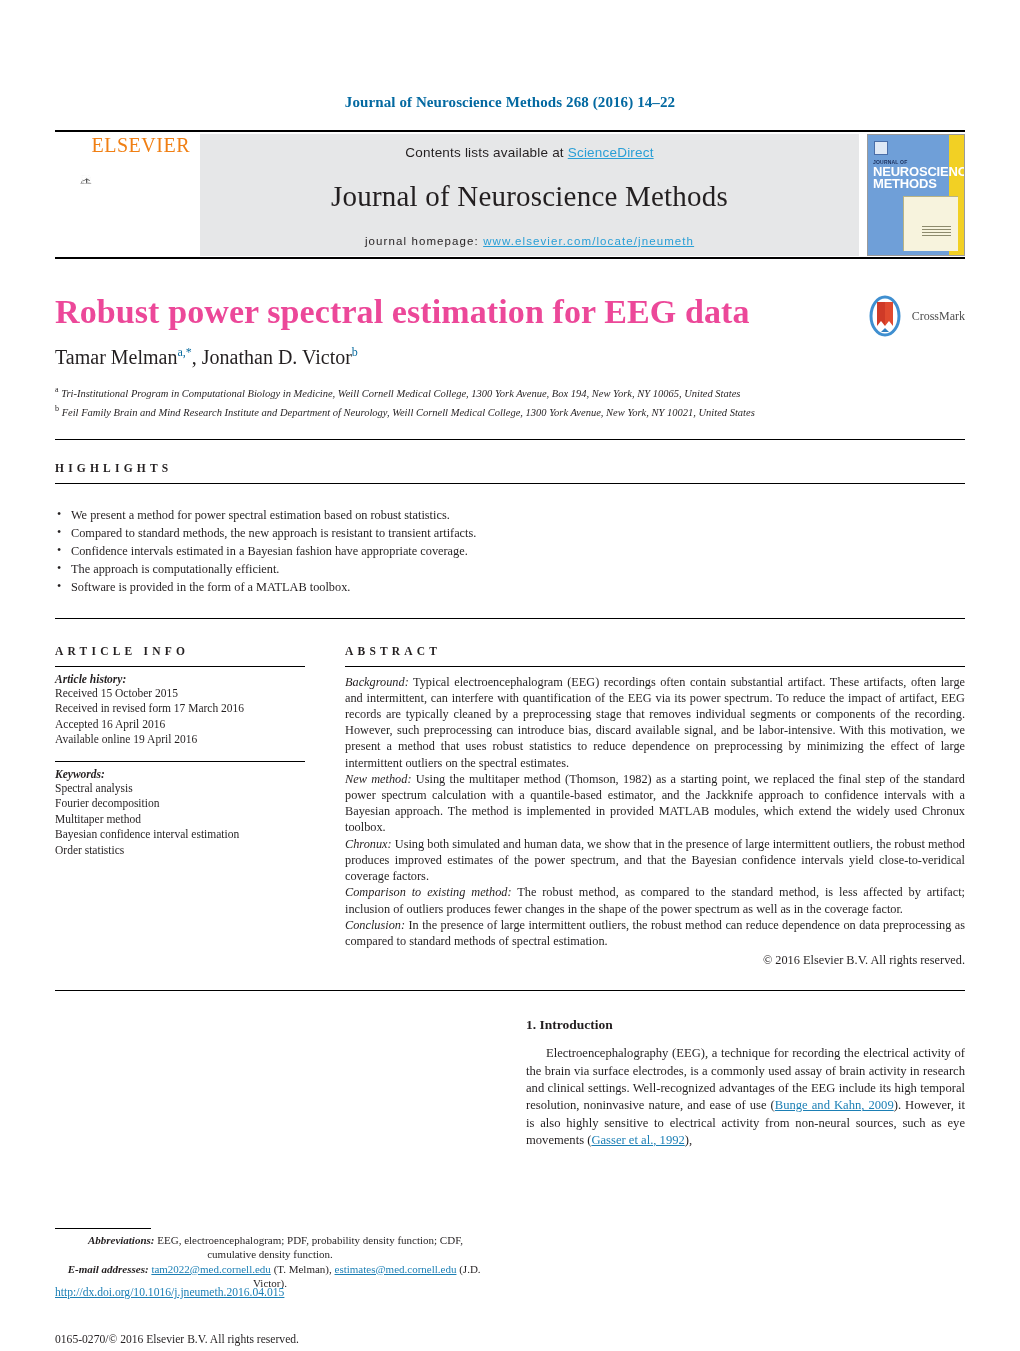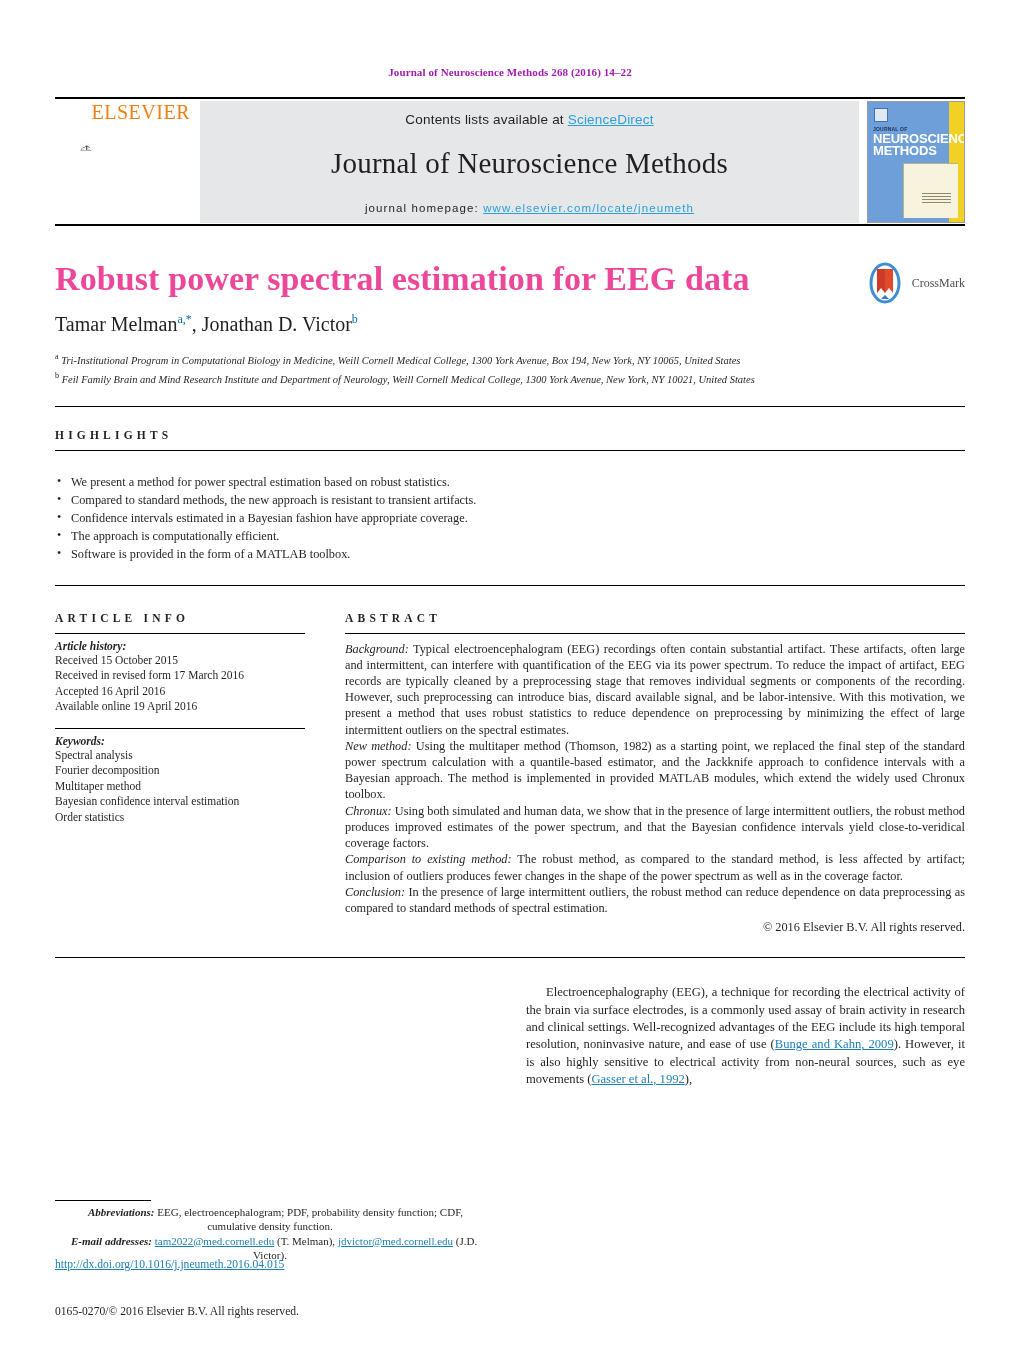--- a/index.html
+++ b/index.html
@@ -10,26 +10,27 @@
     background: #ffffff;
     font-family: "Liberation Serif", serif;
     color: #000000;
     position: relative;
   }
   .page { position: relative; width: 1020px; height: 1351px; padding: 0 55px; }
 
   
   .running-head {
     text-align: center;
-    color: #a21caf;
+    color: #0369a1;
     font-family: "Liberation Serif", serif;
     font-weight: bold;
-    font-size: 11px;
+    font-size: 15px;
     letter-spacing: .1px;
     padding-top: 66px;
+    margin-top: 28px;
   }
 
   
   .masthead-rule { border-top: 2px solid #000; margin-top: 19px; }
   .masthead {
     display: flex;
     align-items: stretch;
     height: 122px;
     margin-top: 2px;
   }
@@ -395,32 +396,33 @@
 
       <div class="copyright">© 2016 Elsevier B.V. All rights reserved.</div>
     </div>
   </div>
 
   <div class="body-rule"></div>
 
   <div class="body-cols">
     <div class="body-col"></div>
     <div class="body-col">
+      <div class="sec-title">1. Introduction</div>
       <p class="body-p"><span>Electroencephalography (EEG), a technique for recording the electrical activity of the brain via surface electrodes, is a commonly used assay of brain activity in research and clinical settings. Well-recognized advantages of the EEG include its high temporal resolution, noninvasive nature, and ease of use (</span><a class="cite" href="#">Bunge and Kahn, 2009</a><span>). However, it is also highly sensitive to electrical activity from non-neural sources, such as eye movements (</span><a class="cite" href="#">Gasser et al., 1992</a><span>),</span></p>
     </div>
   </div>
 
   <div class="footnotes">
     <div class="fn-rule"></div>
     <div class="fn-line">
       &nbsp;&nbsp;&nbsp;&nbsp;<span class="it">Abbreviations:</span><span> EEG, electroencephalogram; PDF, probability density function; CDF, cumulative density function.</span>
     </div>
     <div class="fn-line">
       &nbsp;&nbsp;&nbsp;<span class="it">E-mail addresses:</span>
-      <a class="fn-link" href="#">tam2022@med.cornell.edu</a><span> (T. Melman), </span><a class="fn-link" href="#">jdvictor@med.cornell.edu</a><span> (J.D. Victor).</span>
+      <a class="fn-link" href="#">tam2022@med.cornell.edu</a><span> (T. Melman), </span><a class="fn-link" href="#">estimates@med.cornell.edu</a><span> (J.D. Victor).</span>
     </div>
   </div>
 
   <div class="doi-block">
     <a class="doi-line" href="#">http://dx.doi.org/10.1016/j.jneumeth.2016.04.015</a>
     <div class="issn-line">0165-0270/© 2016 Elsevier B.V. All rights reserved.</div>
   </div>
 
 </div>
 

